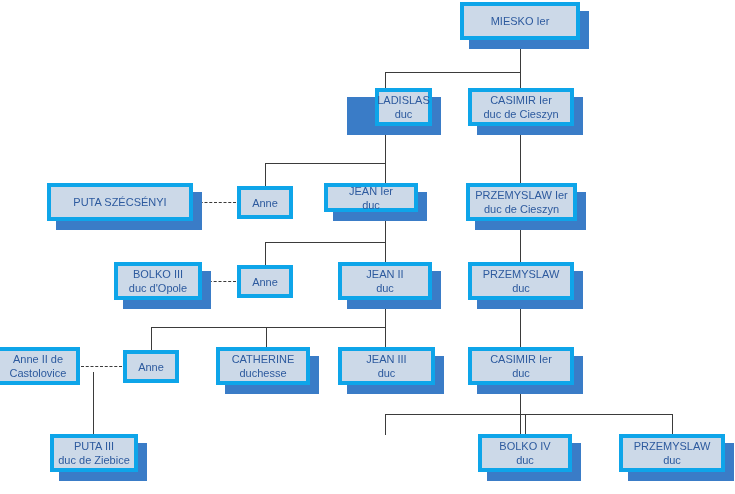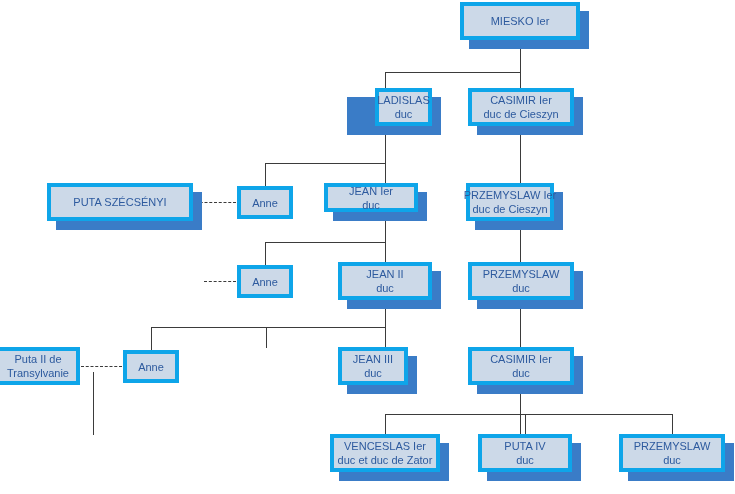--- a/index.html
+++ b/index.html
@@ -130,27 +130,34 @@
         <div class="l1">Anne</div>
       </div>
     </div>
     <div class="node" style="left: 324px; top: 183px; width: 94px; height: 29px;">
       <div class="shadow"></div>
       <div class="box">
         <div class="l1">JEAN Ier</div>
         <div class="l2">duc</div>
       </div>
     </div>
-    <div class="node" style="left: 466px; top: 183px; width: 88px; height: 38px;">
+    <div class="node" style="left: 466px; top: 183px; width: 111px; height: 38px;">
       <div class="shadow"></div>
       <div class="box">
         <div class="l1">PRZEMYSLAW Ier</div>
         <div class="l2">duc de Cieszyn</div>
       </div>
     </div>
+    <div class="node" style="left: 114px; top: 262px; width: 88px; height: 38px;">
+      <div class="shadow"></div>
+      <div class="box">
+        <div class="l1">BOLKO III</div>
+        <div class="l2">duc d'Opole</div>
+      </div>
+    </div>
     <div class="node noshadow" style="left: 237px; top: 265px; width: 56px; height: 33px;">
       <div class="box">
         <div class="l1">Anne</div>
       </div>
     </div>
     <div class="node" style="left: 338px; top: 262px; width: 94px; height: 38px;">
       <div class="shadow"></div>
       <div class="box">
         <div class="l1">JEAN II</div>
         <div class="l2">duc</div>
@@ -158,54 +165,61 @@
     </div>
     <div class="node" style="left: 468px; top: 262px; width: 106px; height: 38px;">
       <div class="shadow"></div>
       <div class="box">
         <div class="l1">PRZEMYSLAW</div>
         <div class="l2">duc</div>
       </div>
     </div>
     <div class="node noshadow" style="left: -4px; top: 347px; width: 84px; height: 38px;">
       <div class="box">
-        <div class="l1">Puta II de</div>
-        <div class="l2">Transylvanie</div>
+        <div class="l1">Anne II de</div>
+        <div class="l2">Castolovice</div>
       </div>
     </div>
     <div class="node noshadow" style="left: 123px; top: 350px; width: 56px; height: 33px;">
       <div class="box">
         <div class="l1">Anne</div>
       </div>
     </div>
-    <div class="node" style="left: 338px; top: 347px; width: 70px; height: 38px;">
+    <div class="node" style="left: 216px; top: 347px; width: 94px; height: 38px;">
+      <div class="shadow"></div>
+      <div class="box">
+        <div class="l1">CATHERINE</div>
+        <div class="l2">duchesse</div>
+      </div>
+    </div>
+    <div class="node" style="left: 338px; top: 347px; width: 97px; height: 38px;">
       <div class="shadow"></div>
       <div class="box">
         <div class="l1">JEAN III</div>
         <div class="l2">duc</div>
       </div>
     </div>
     <div class="node" style="left: 468px; top: 347px; width: 106px; height: 38px;">
       <div class="shadow"></div>
       <div class="box">
         <div class="l1">CASIMIR Ier</div>
         <div class="l2">duc</div>
       </div>
     </div>
-    <div class="node" style="left: 330px; top: 434px; width: 110px; height: 38px;">
-      <div class="shadow"></div>
-      <div class="box">
-        <div class="l1">VENCESLAS Ier</div>
-        <div class="l2">duc et duc de Zator</div>
+    <div class="node" style="left: 50px; top: 434px; width: 88px; height: 38px;">
+      <div class="shadow"></div>
+      <div class="box">
+        <div class="l1">PUTA III</div>
+        <div class="l2">duc de Ziebice</div>
       </div>
     </div>
     <div class="node" style="left: 478px; top: 434px; width: 94px; height: 38px;">
       <div class="shadow"></div>
       <div class="box">
-        <div class="l1">PUTA IV</div>
+        <div class="l1">BOLKO IV</div>
         <div class="l2">duc</div>
       </div>
     </div>
     <div class="node" style="left: 619px; top: 434px; width: 106px; height: 38px;">
       <div class="shadow"></div>
       <div class="box">
         <div class="l1">PRZEMYSLAW</div>
         <div class="l2">duc</div>
       </div>
     </div>

